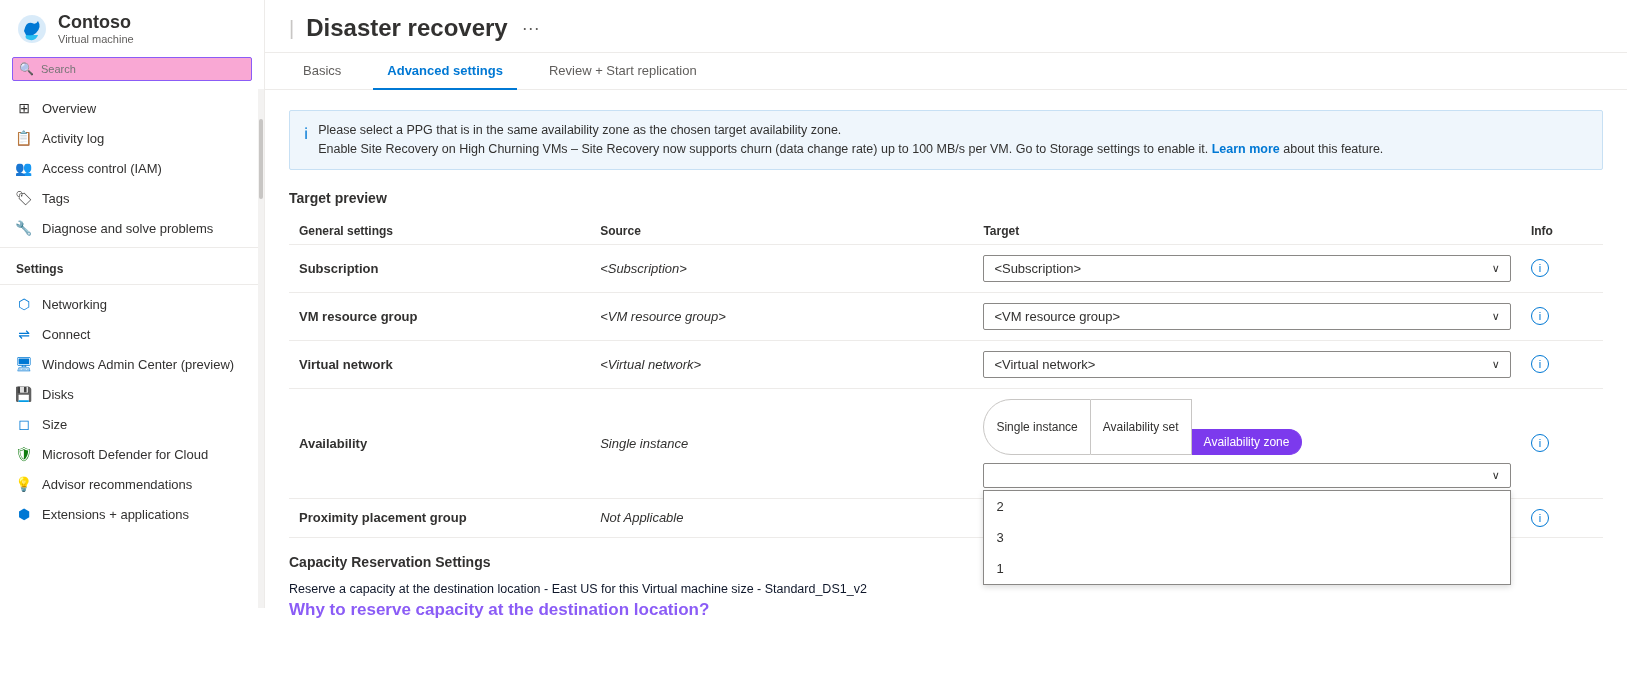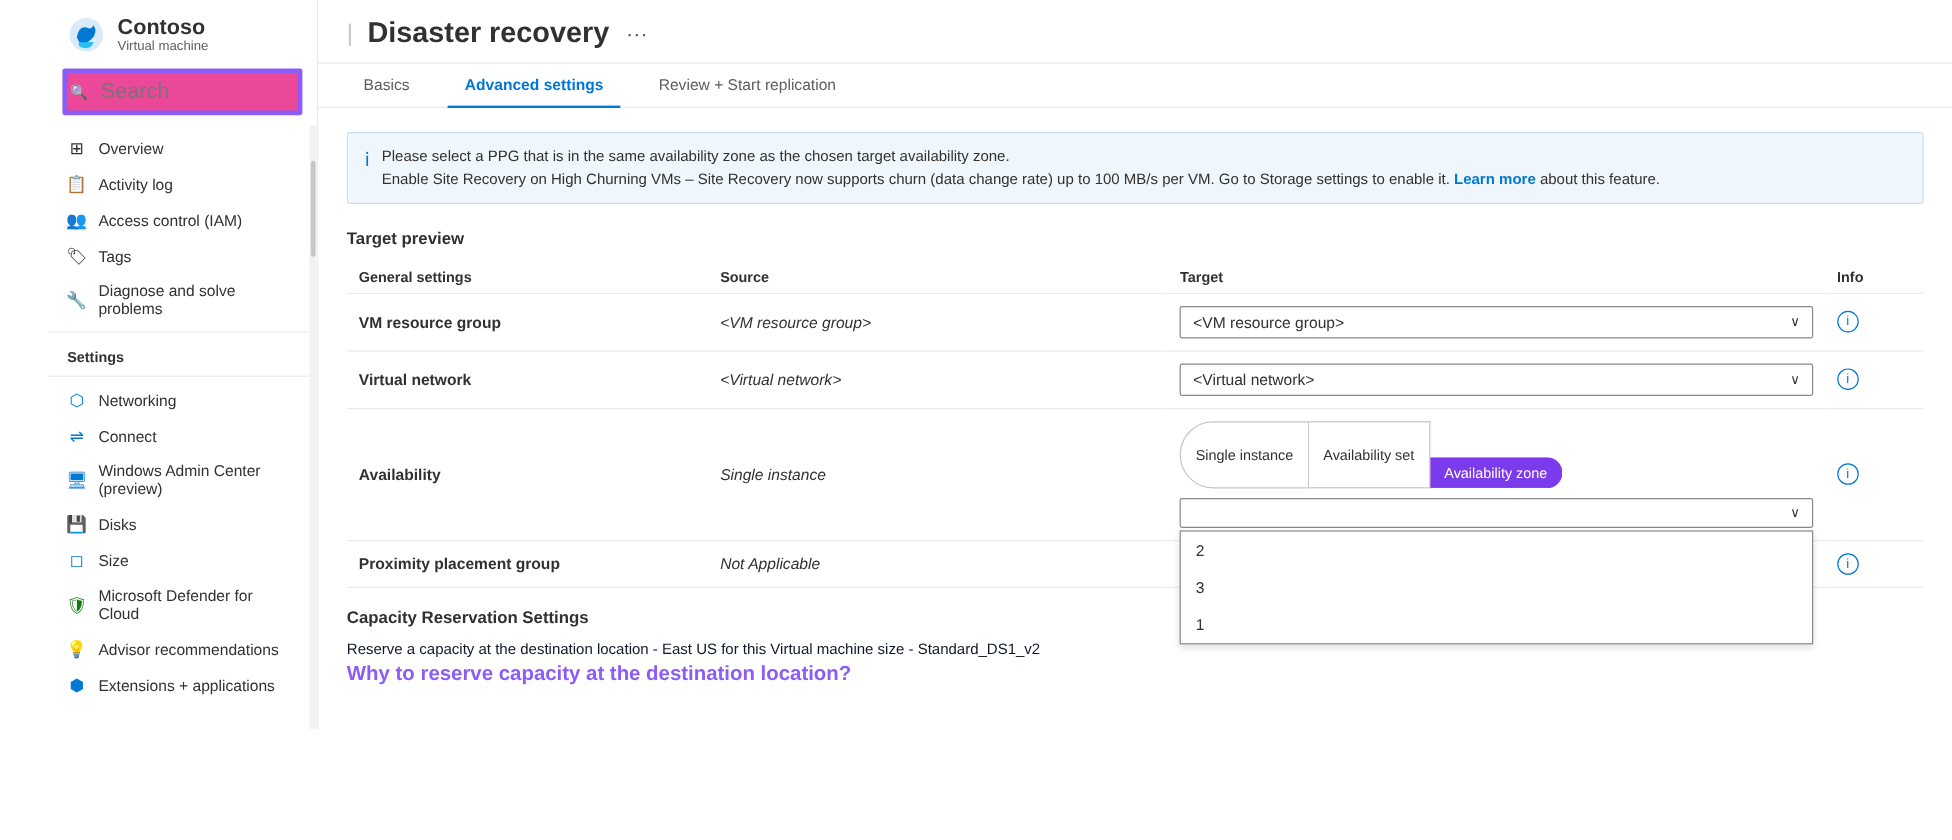--- a/index.html
+++ b/index.html
@@ -8,21 +8,20 @@
     
     .sidebar {
       width: 265px;
       min-width: 265px;
       background: #fff;
       border-right: 1px solid #edebe9;
       display: flex;
       flex-direction: column;
       height: 608px;
       overflow: hidden;
-      padding-left: 40px;
     }
     .sidebar-header {
       display: flex;
       align-items: center;
       padding: 12px 16px 8px 16px;
       gap: 10px;
     }
     .sidebar-logo {
       width: 32px;
       height: 32px;
@@ -30,25 +29,25 @@
     .sidebar-title-block { display: flex; flex-direction: column; }
     .sidebar-app-name { font-size: 18px; font-weight: 600; color: #323130; }
     .sidebar-subtitle { font-size: 11px; color: #605e5c; }
     .sidebar-search {
       margin: 4px 12px 8px 12px;
       position: relative;
     }
     .sidebar-search input {
       width: 100%;
       padding: 5px 8px 5px 28px;
-      border: 4px solid #8b5cf6;
+      border: 1px solid #8b5cf6;
       border-radius: 2px;
-      font-size: 18px;
-      color: #323130;
-      background: #ec4899;
+      font-size: 11px;
+      color: #323130;
+      background: #f9a8d4;
       outline: none;
     }
     .sidebar-search-icon {
       position: absolute;
       left: 7px;
       top: 50%;
       transform: translateY(-50%);
       color: #605e5c;
       font-size: 12px;
     }
@@ -392,20 +391,33 @@
         <thead>
           <tr>
             <th class="col-general">General settings</th>
             <th class="col-source">Source</th>
             <th class="col-target">Target</th>
             <th class="col-info">Info</th>
           </tr>
         </thead>
         <tbody>
 
+          <tr class="table-row">
+            <td><span class="field-label">Subscription</span></td>
+            <td><span class="source-value">&lt;Subscription&gt;</span></td>
+            <td>
+              <div class="dropdown">
+                <span>&lt;Subscription&gt;</span>
+                <span class="dropdown-chevron">∨</span>
+              </div>
+            </td>
+            <td>
+                <div class="info-circle">i</div>
+              </td>
+          </tr>
 
           <tr class="table-row">
             <td><span class="field-label">VM resource group</span></td>
             <td><span class="source-value">&lt;VM resource group&gt;</span></td>
             <td>
               <div class="dropdown">
                 <span>&lt;VM resource group&gt;</span>
                 <span class="dropdown-chevron">∨</span>
               </div>
             </td>

